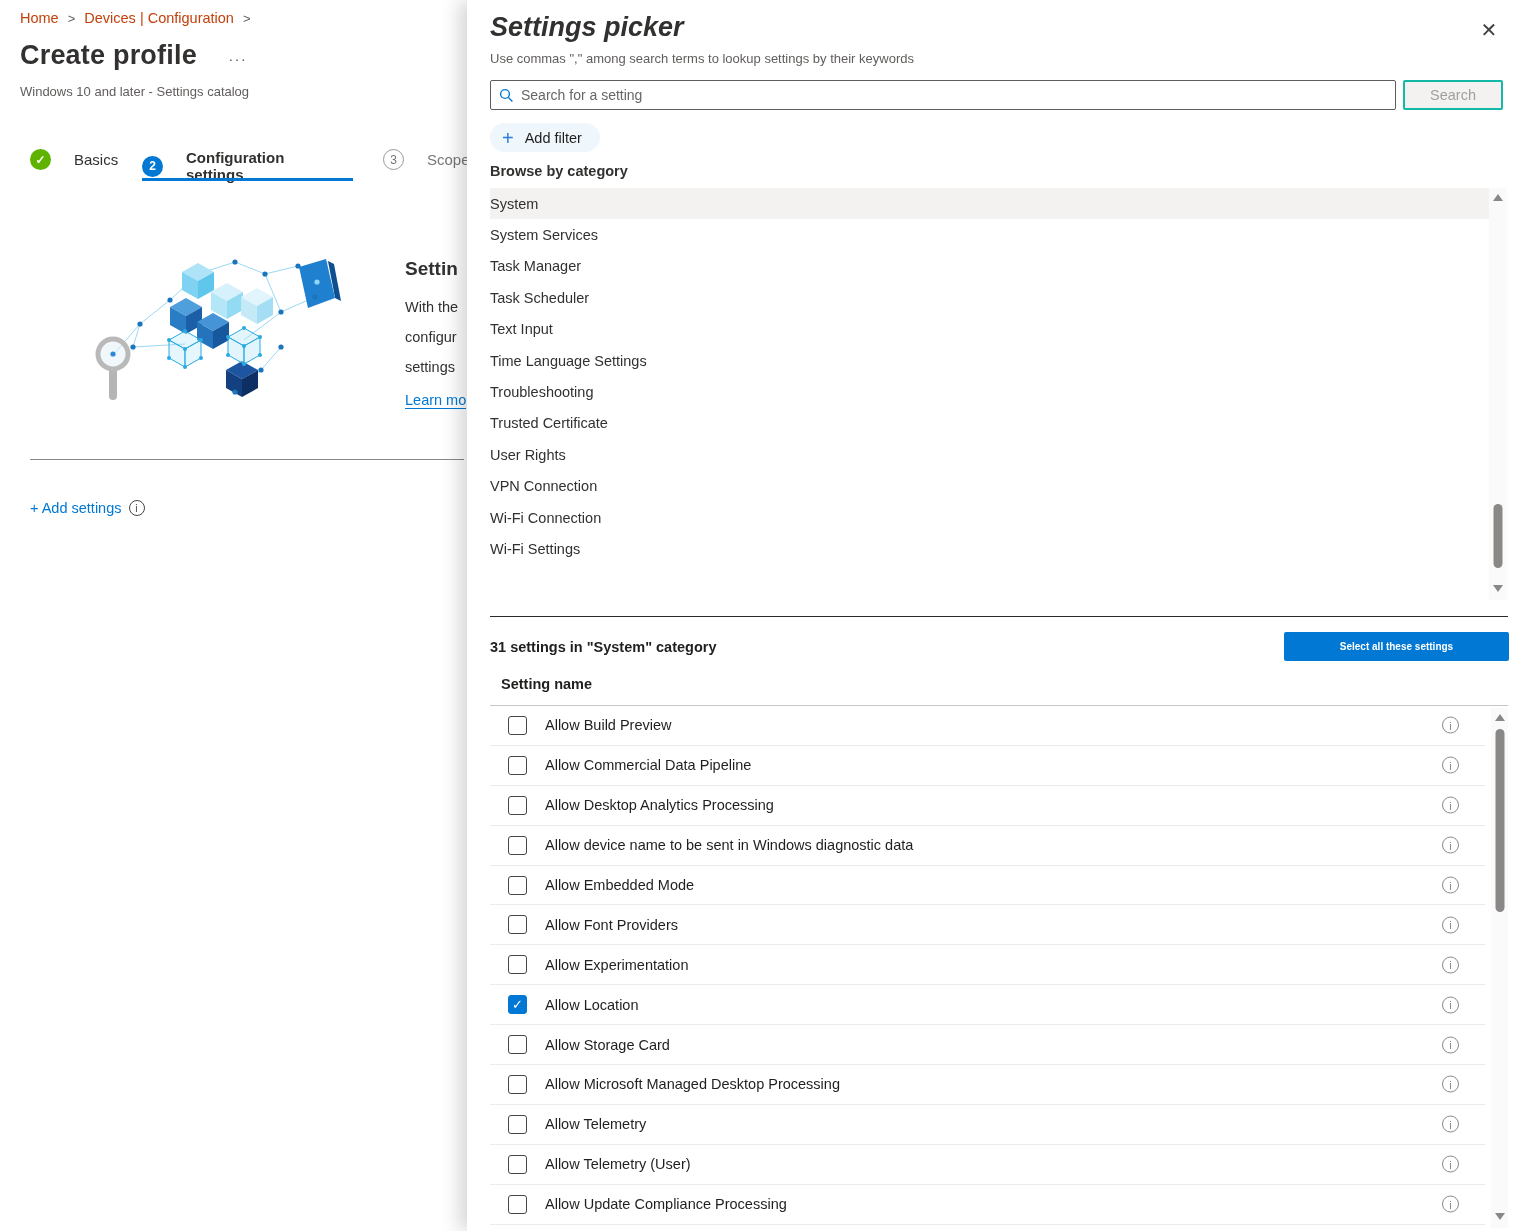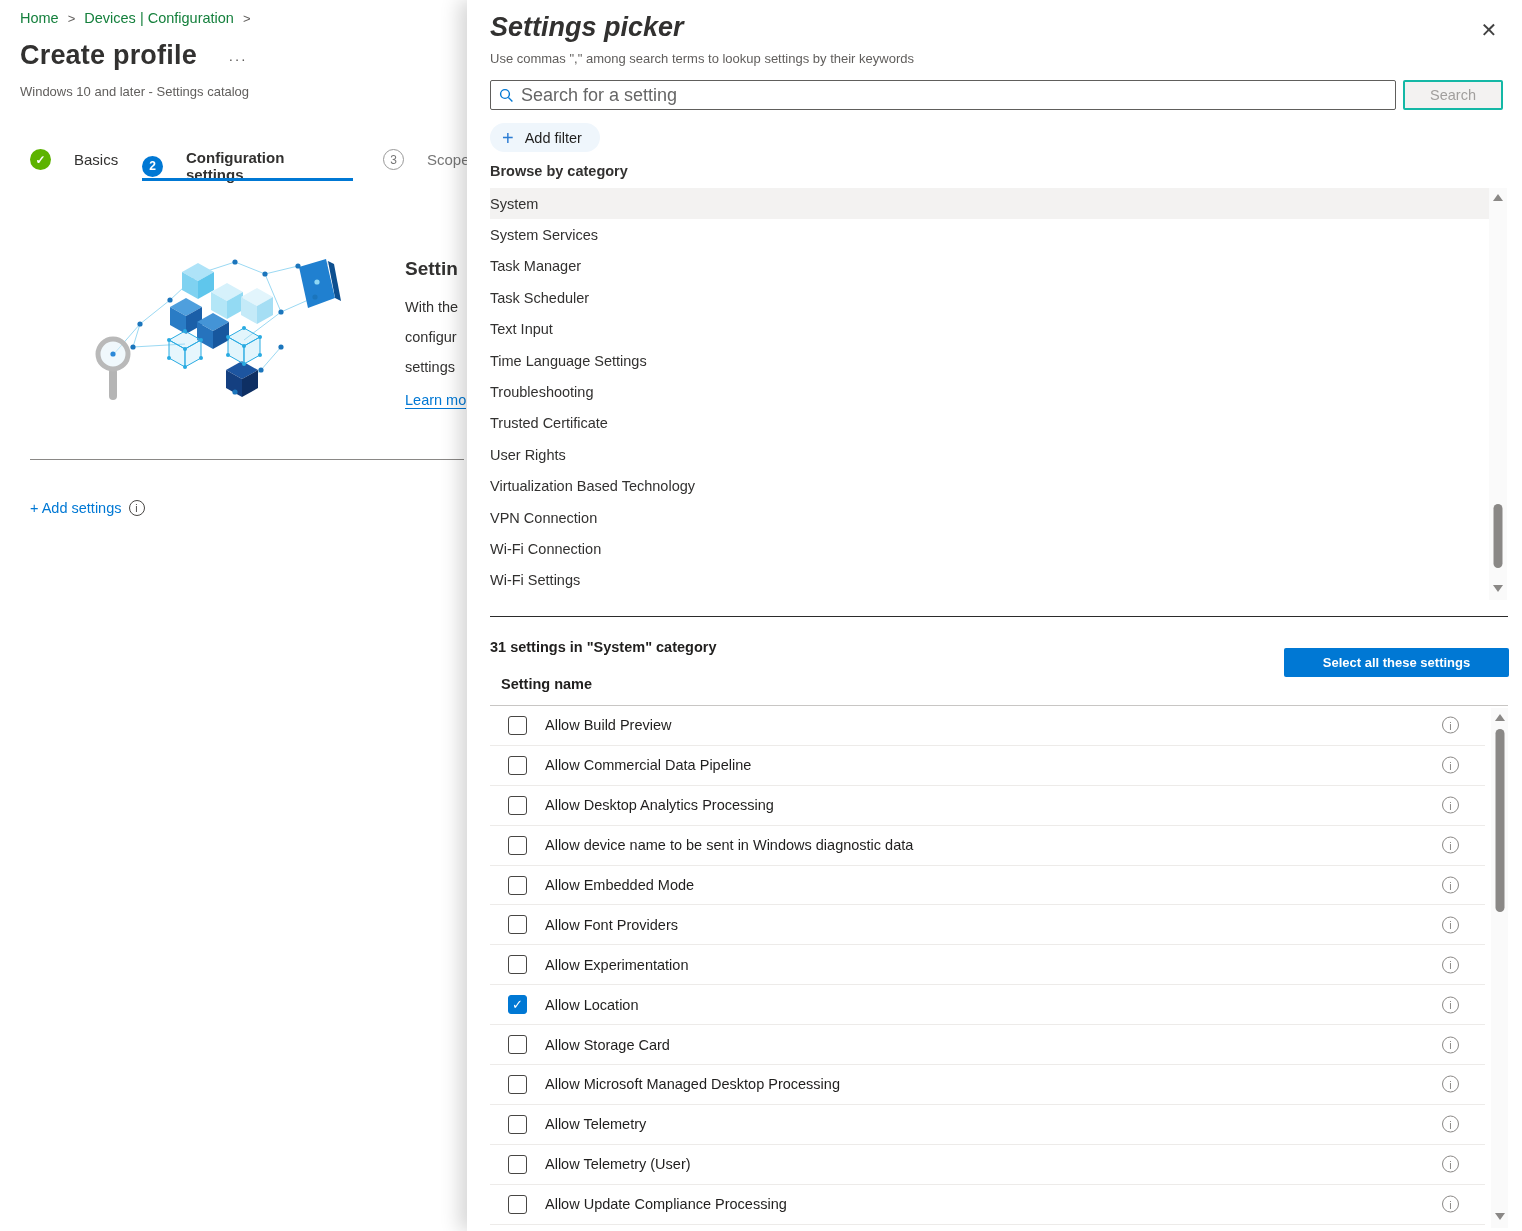--- a/index.html
+++ b/index.html
@@ -2,21 +2,21 @@
 <html><head>
 <meta charset="utf-8">
 <style>
   * { margin:0; padding:0; box-sizing:border-box; }
   html,body { width:1522px; height:1231px; overflow:hidden; background:#fff;
               font-family:"Liberation Sans", sans-serif; color:#323130; }
 
   
   .page { position:absolute; inset:0; background:#fff; }
   .breadcrumb { position:absolute; left:20px; top:10px; font-size:14.5px; display:flex; gap:9px; align-items:center; }
-  .breadcrumb a { color:#15803d; text-decoration:none; cursor:pointer; }
+  .breadcrumb a { color:#c2410c; text-decoration:none; cursor:pointer; }
   .crumb-sep { color:#605e5c; font-size:13px; }
   .crumb-sep::before { content:">"; }
   .page-title-row { position:absolute; left:20px; top:40px; display:flex; align-items:center; }
   .page-title { font-size:27px; font-weight:700; color:#323130; letter-spacing:.2px; }
   .title-more { margin-left:32px; color:#605e5c; font-size:15px; letter-spacing:2px; cursor:pointer; }
   .page-subtitle { position:absolute; left:20px; top:84px; font-size:13px; color:#605e5c; }
 
   .tabs { position:absolute; left:0; top:146px; height:36px; }
   .tab { position:absolute; display:flex; align-items:center; gap:23px; cursor:pointer; }
   .tab-basics { left:30px; top:3px; }
@@ -53,21 +53,21 @@
            box-shadow:-8px 0 18px rgba(0,0,0,.16); }
   .panel-title { position:absolute; left:23px; top:12px; font-size:27px; font-weight:600; color:#323130;font-style:italic; }
   .panel-close { position:absolute; left:1008px; top:16px; width:28px; height:28px; color:#424242; font-size:20px;
                  font-weight:300; display:flex; align-items:center; justify-content:center; cursor:pointer; }
   .panel-close::before { content:"\2715"; }
   .panel-subtitle { position:absolute; left:23px; top:51px; font-size:13px; color:#605e5c; }
 
   .search-input-wrap { position:absolute; left:23px; top:80px; width:906px; height:30px; border:1px solid #605e5c;
                        border-radius:2px; background:#fff; display:flex; align-items:center; padding:0 8px; }
   .search-glyph { flex:0 0 auto; margin-right:7px; display:flex; }
-  .search-input { border:none; outline:none; flex:1; font-size:18px; font-family:"Liberation Sans",sans-serif; color:#201f1e; }
+  .search-input { border:none; outline:none; flex:1; font-size:14px; font-family:"Liberation Sans",sans-serif; color:#201f1e; }
   .search-input::placeholder { color:#666; }
   .search-btn { position:absolute; left:936px; top:80px; width:100px; height:30px; background:#f3f2f1;
                 border:2px solid #14b8a6; border-radius:2px; color:#a19f9d; font-size:14.5px;
                 font-family:"Liberation Sans",sans-serif; cursor:pointer; }
 
   .add-filter { position:absolute; left:23px; top:123px; height:29px; padding:0 18px 0 12px; border-radius:15px;
                 background:#eff6fc; display:flex; align-items:center; gap:11px; cursor:pointer; }
   .plus-icon { color:#2b7cd3; font-size:20px; font-weight:400; line-height:1; }
   .plus-icon::before { content:"+"; }
   .add-filter-label { font-size:14.5px; color:#201f1e; }
@@ -86,22 +86,22 @@
          border-left:5.5px solid transparent; border-right:5.5px solid transparent; cursor:pointer; }
   .arr-up { border-bottom:7px solid #8a8886; top:6px; }
   .arr-down { border-top:7px solid #8a8886; bottom:8px; }
   .thumb { position:absolute; left:50%; transform:translateX(-50%); width:9px; border-radius:5px; background:#8a8886; cursor:grab; }
   .cat-thumb { top:316px; height:64px; }
   .set-thumb { top:21px; height:183px; }
 
   .panel-divider { position:absolute; left:23px; top:616px; width:1018px; height:1px; background:#2b2b2b; }
   .results-summary { position:absolute; left:23px; top:639px; font-size:14.5px; font-weight:700; color:#201f1e; }
   .select-all-btn { position:absolute; left:817px; top:632px; width:225px; height:29px; background:#0078d4;
-                    border:none; border-radius:2px; color:#fff; font-size:13px; font-weight:700;
-                    font-family:"Liberation Sans",sans-serif; cursor:pointer;margin-top:16px; }
+                    border:none; border-radius:2px; color:#fff; font-size:10px; font-weight:700;
+                    font-family:"Liberation Sans",sans-serif; cursor:pointer; }
   .col-header { position:absolute; left:34px; top:676px; font-size:14.5px; font-weight:700; color:#201f1e; }
   .table-top-line { position:absolute; left:23px; top:705px; width:1018px; height:1px; background:#c8c6c4; }
 
   .settings-list { position:absolute; left:23px; top:706px; width:995px; }
   .setting-row { height:39.9px; display:flex; align-items:center; border-bottom:1px solid #edebe9;
                  padding-left:18px; position:relative; cursor:pointer; }
   .cb { width:19px; height:19px; border:1.6px solid #484644; border-radius:3px; background:#fff; flex:0 0 auto;
         display:flex; align-items:center; justify-content:center; cursor:pointer; }
   .setting-row.checked .cb { background:#0078d4; border-color:#0078d4; }
   .setting-row.checked .cb::after { content:"\2713"; color:#fff; font-size:13px; }
@@ -315,23 +315,20 @@
       </div>
 
       <div class="cat-row">
         <span>Trusted Certificate</span>
       </div>
 
       <div class="cat-row">
         <span>User Rights</span>
       </div>
 
-      <div class="cat-row">
-        <span>Virtualization Based Technology</span>
-      </div>
 
       <div class="cat-row">
         <span>VPN Connection</span>
       </div>
 
       <div class="cat-row">
         <span>Wi-Fi Connection</span>
       </div>
 
       <div class="cat-row">

